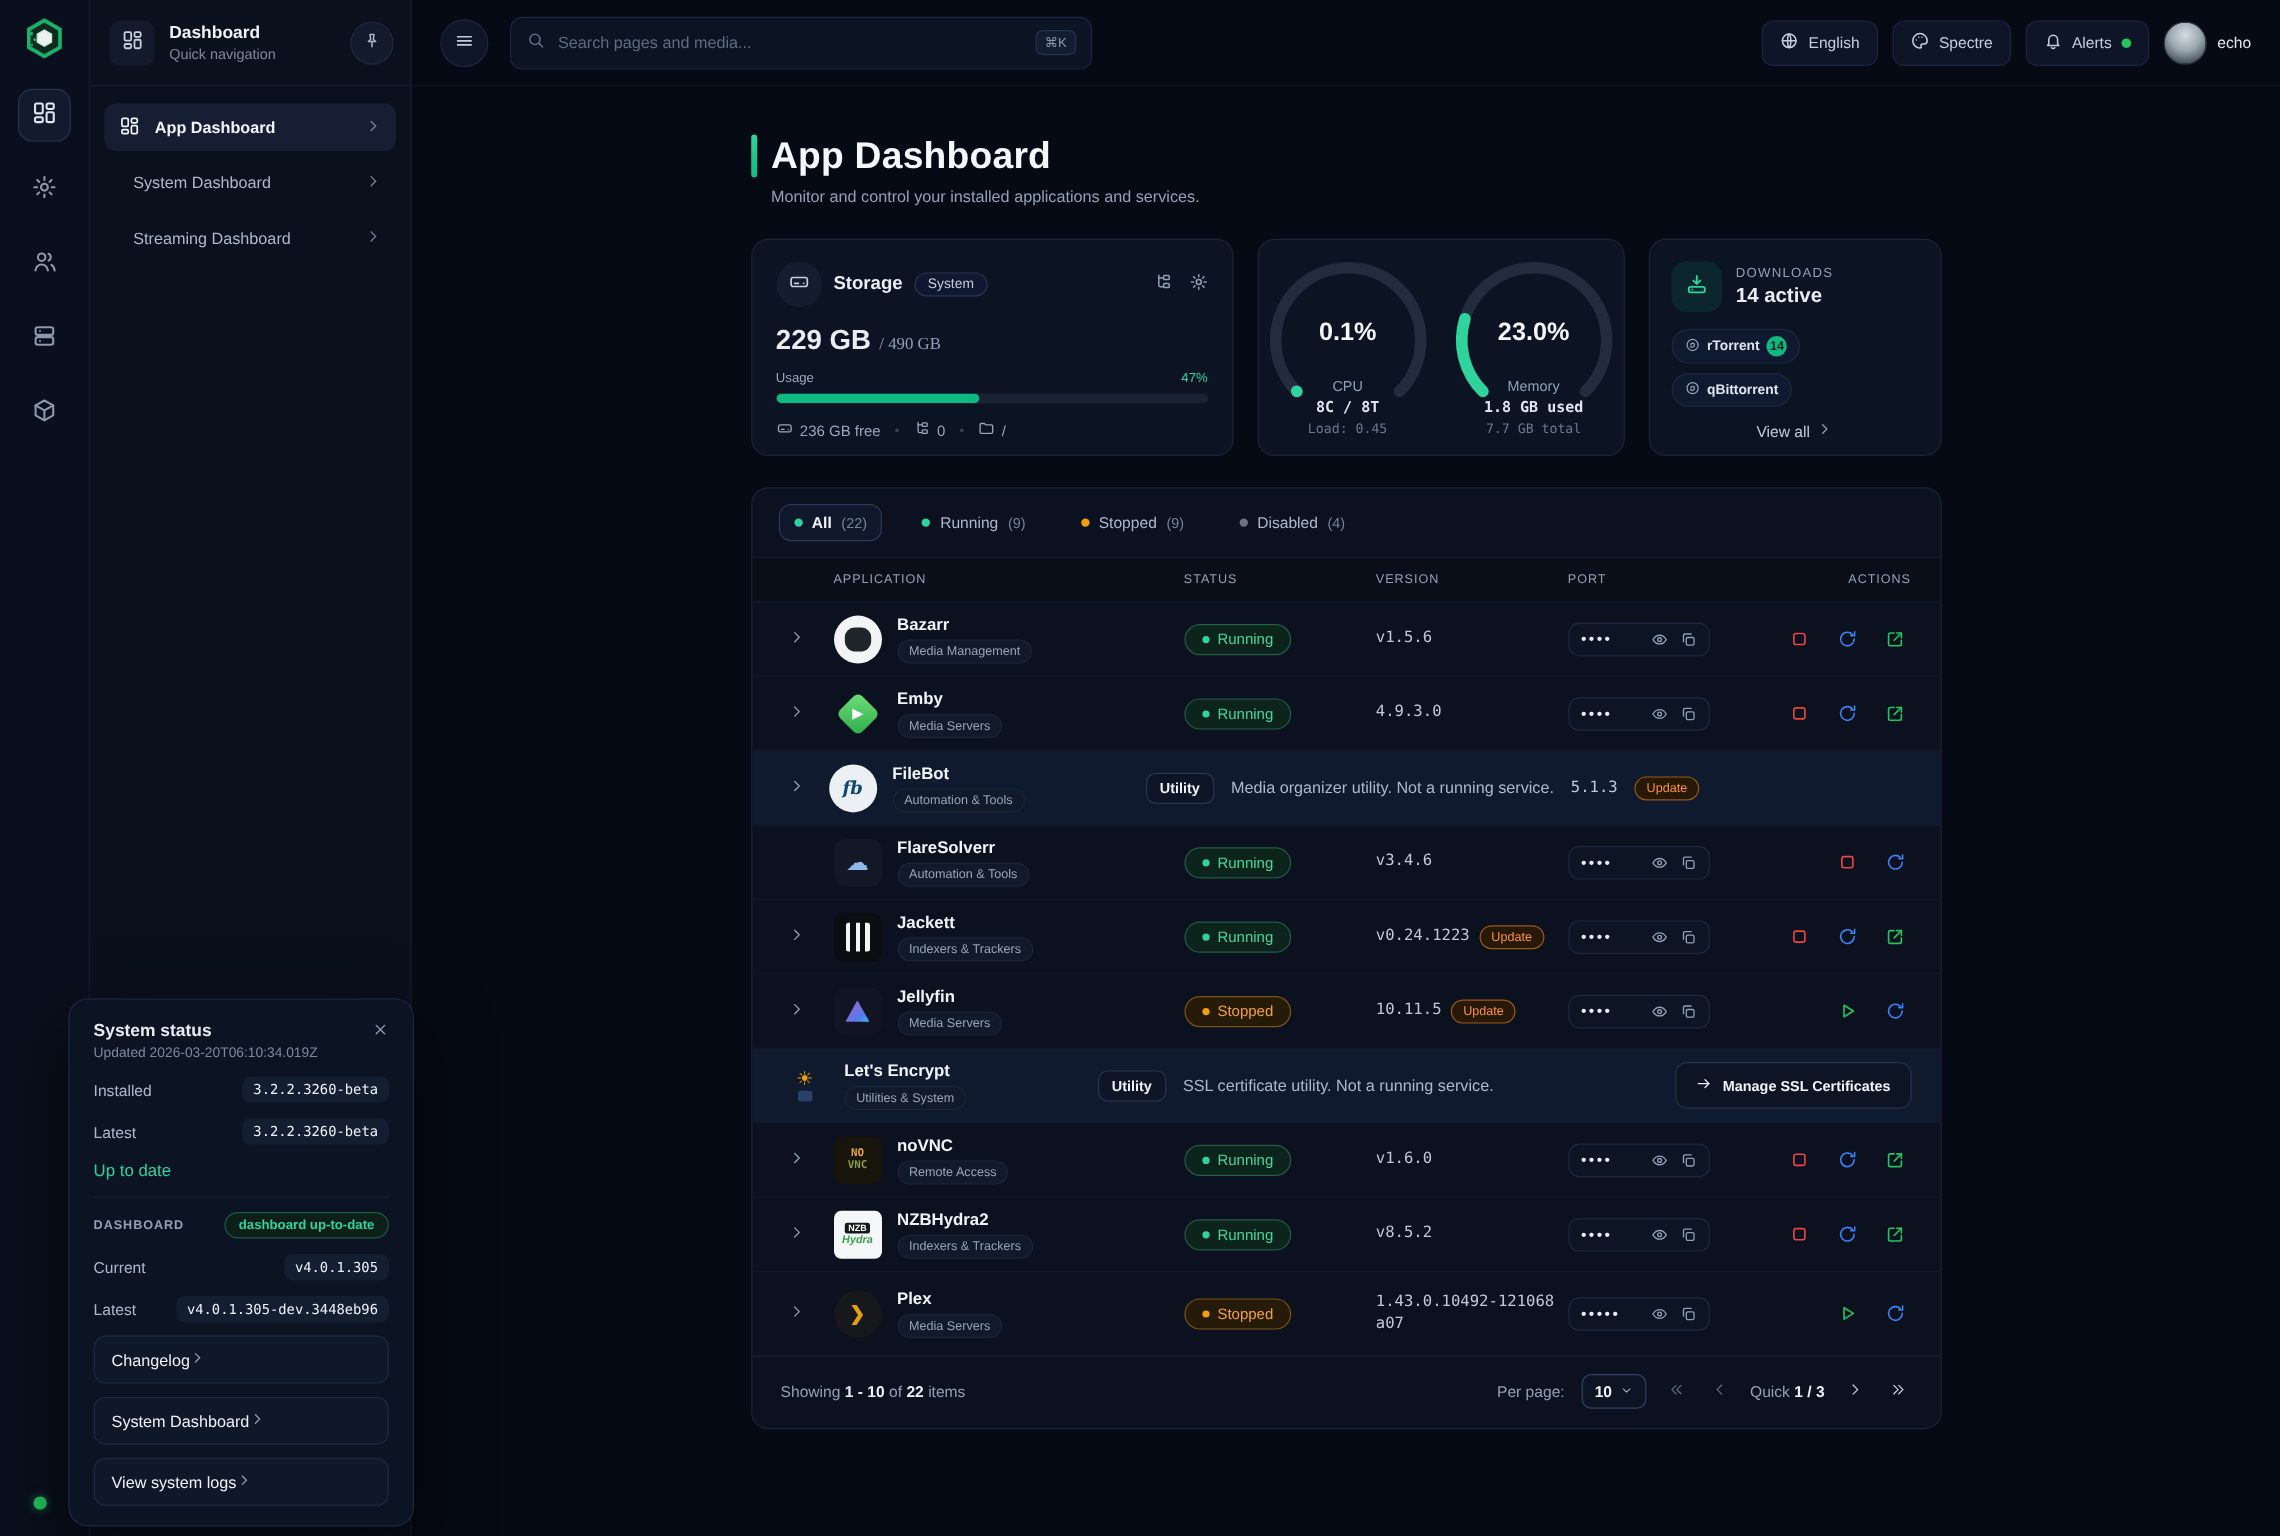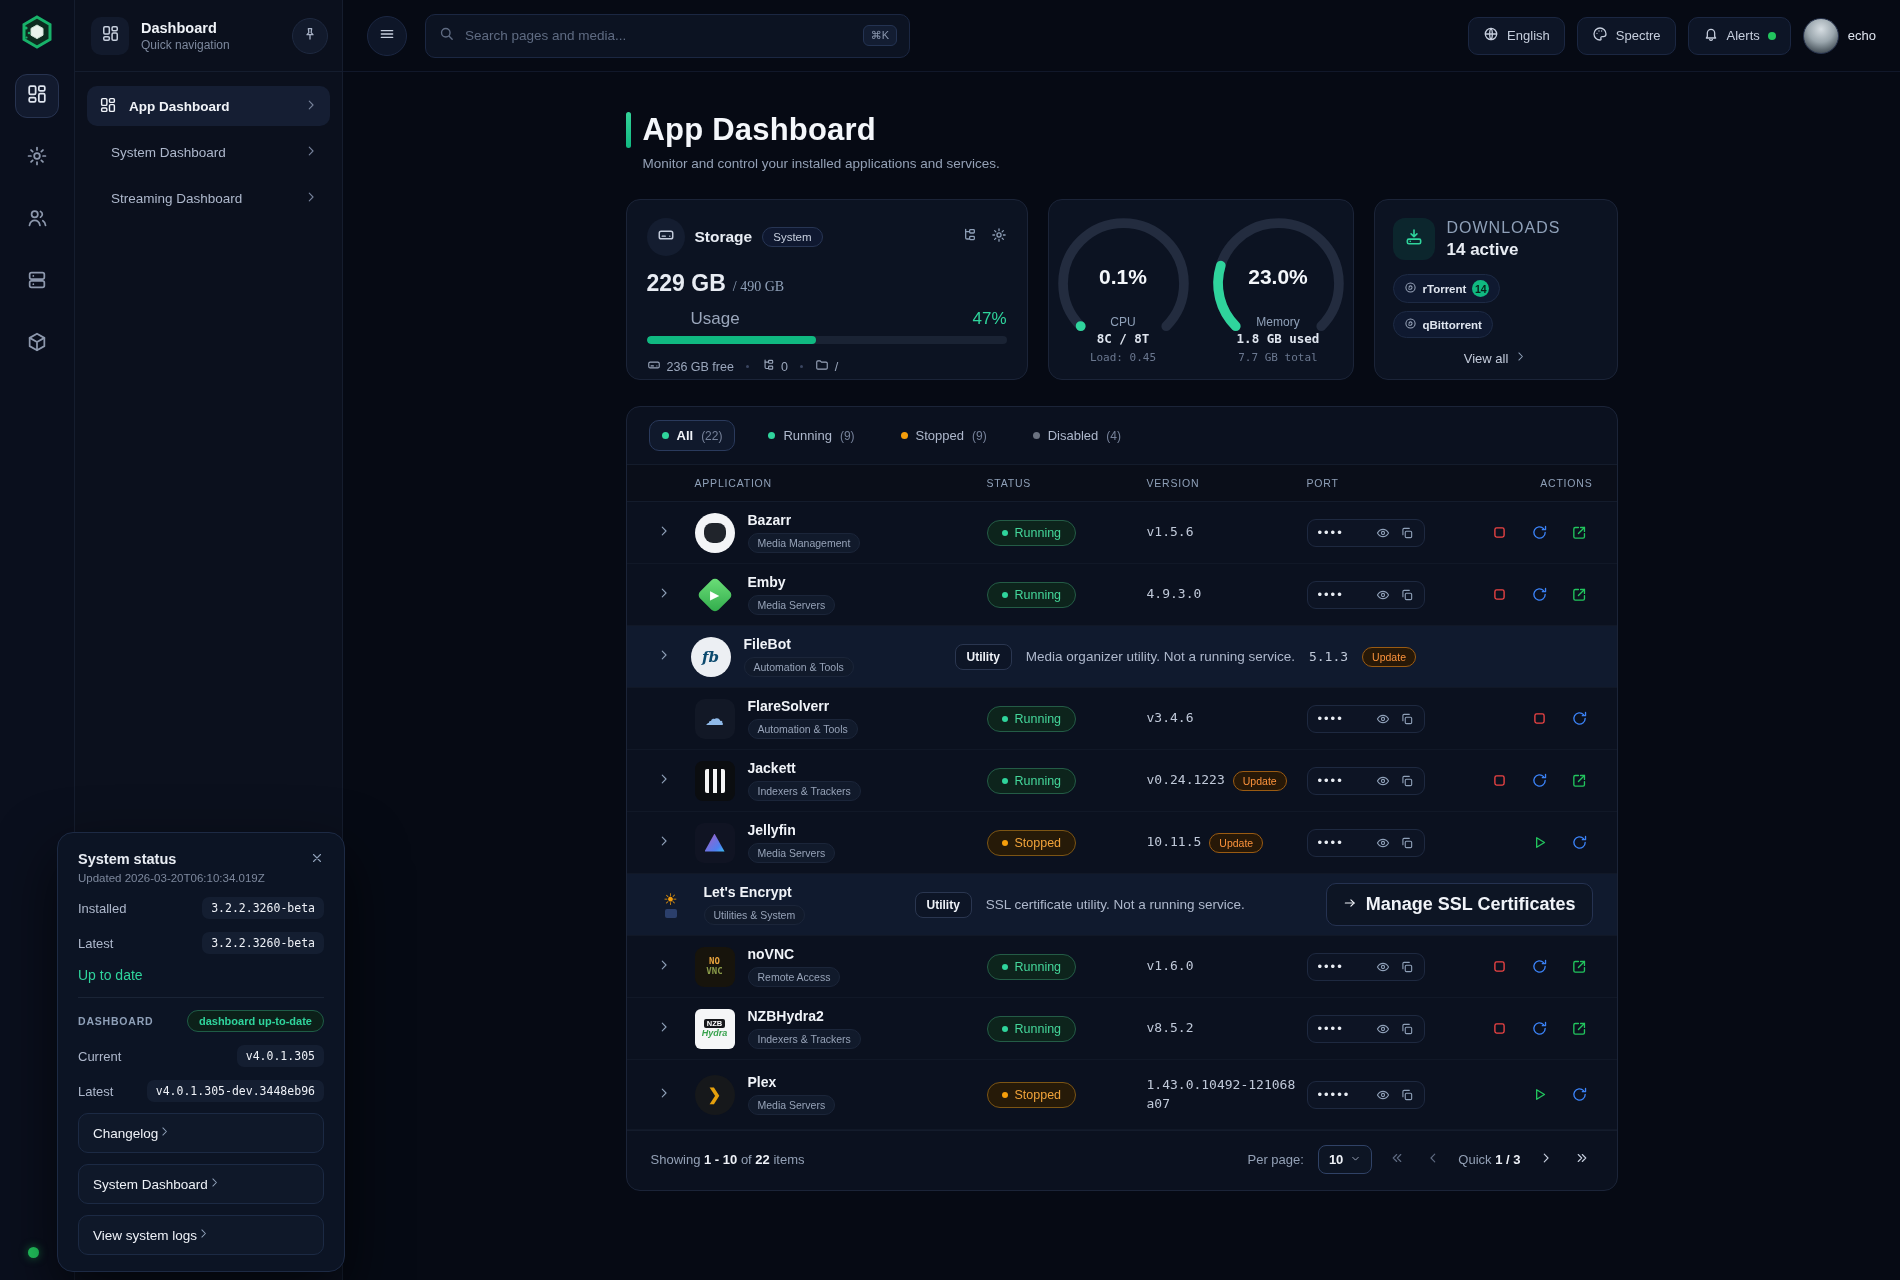--- a/index.html
+++ b/index.html
@@ -66,42 +66,42 @@
   .st-head { display:flex; align-items:center; gap:10px; }
   .st-icon { width:38px; height:38px; border-radius:50%; background:#141d30; color:#c6cedd; display:flex; align-items:center; justify-content:center; }
   .st-icon svg { width:18px; height:18px; }
   .st-title { font-size:15.5px; font-weight:bold; }
   .st-badge { font-size:11.5px; color:#c6cedd; border:1px solid #273554; background:#0f1830; padding:3px 10px; border-radius:999px; }
   .st-actions { margin-left:auto; display:flex; gap:14px; color:#8fa0b8; }
   .st-actions svg { width:16px; height:16px; cursor:pointer; }
   .st-size { margin-top:14px; display:flex; align-items:baseline; gap:7px; }
   .st-used { font-size:23px; font-weight:bold; }
   .st-total { font-size:14px; color:#8fa0b8;font-family:Liberation Serif, serif; }
-  .st-usage-row { margin-top:12px; display:flex; justify-content:space-between; font-size:17px; color:#9aa6bb;margin-left:44px; }
+  .st-usage-row { margin-top:12px; display:flex; justify-content:space-between; font-size:11px; color:#9aa6bb; }
   .st-pct { color:#2fd49c; }
   .st-track { margin-top:7px; height:8px; border-radius:99px; background:#1a2334; overflow:hidden; }
   .st-fill { height:100%; border-radius:99px; background:#10b981; }
   .st-foot { margin-top:14px; display:flex; align-items:center; gap:8px; font-size:12.5px; color:#9aa6bb; }
   .st-foot svg { width:14px; height:14px; }
   .foot-item { display:flex; align-items:center; gap:6px; }
   .sep-dot { width:3px; height:3px; border-radius:50%; background:#3a4560; margin:0 4px; }
 
   .gauge-wrap { position:relative; width:145px; height:158px; }
   .gauge-wrap svg.gauge { width:145px; height:145px; }
   .gauge .track { fill:none; stroke:#232c3f; stroke-width:8; stroke-linecap:round; }
   .gauge .prog { fill:none; stroke:#2fd49c; stroke-width:8; stroke-linecap:round; }
   .gauge-val { position:absolute; top:54px; left:0; width:145px; text-align:center; font-size:21px; font-weight:bold; color:#f4f7fb; }
   .gauge-label { position:absolute; top:104px; left:0; width:145px; text-align:center; font-size:12px; color:#8fa0b8; }
   .gauge-l1 { position:absolute; top:120px; left:0; width:145px; text-align:center; font-size:12.5px; font-weight:bold; font-family:"DejaVu Sans Mono",monospace; color:#dfe5ef; }
   .gauge-l2 { position:absolute; top:140px; left:0; width:145px; text-align:center; font-size:11px; font-family:"DejaVu Sans Mono",monospace; color:#6b7890; }
 
   .dl-head { display:flex; align-items:center; gap:12px; }
   .dl-icon { width:42px; height:42px; border-radius:12px; background:rgba(16,185,129,.12); color:#2fd49c; display:flex; align-items:center; justify-content:center; }
   .dl-icon svg { width:20px; height:20px; }
-  .dl-label { font-size:16px; letter-spacing:1px; color:#8fa0b8; }
+  .dl-label { font-size:11px; letter-spacing:1px; color:#8fa0b8; }
   .dl-active { font-size:17px; font-weight:bold; margin-top:3px; }
   .dl-chips { display:flex; gap:8px; margin-top:14px; flex-wrap:wrap; }
   .chip { display:flex; align-items:center; gap:6px; background:#0f1930; border:1px solid #1d2a44; border-radius:999px; padding:5px 10px; font-size:11.5px; font-weight:bold; color:#dfe5ef; cursor:pointer; }
   .chip svg { width:13px; height:13px; color:#9aa6bb; }
   .chip-count { background:#10b981; color:#07221a; font-size:10.5px; font-weight:bold; border-radius:50%; width:17px; height:17px; display:flex; align-items:center; justify-content:center; }
   .dl-divider { height:1px; background:#1a2436; margin-top:auto; }
   .dl-viewall { display:flex; align-items:center; justify-content:center; gap:6px; padding:12px 0 2px; font-size:13px; color:#c3cbdb; cursor:pointer; }
   .dl-viewall svg { width:13px; height:13px; color:#8fa0b8; }
 
   .tabsbar { display:inline-flex; gap:4px; background:#0b111f; border:1px solid #1b2740; border-radius:12px; padding:5px; margin-bottom:20px; }
@@ -143,21 +143,21 @@
   .picon svg { width:14px; height:14px; }
   .actcell { display:flex; justify-content:flex-end; gap:14px; }
   .act { width:26px; height:26px; background:transparent; border:none; cursor:pointer; display:flex; align-items:center; justify-content:center; }
   .act svg { width:17px; height:17px; }
   .act.red { color:#ef4444; } .act.blue { color:#3b82f6; } .act.green { color:#22c55e; }
 
   .trow.utility { display:flex; background:#101a2e; gap:14px; }
   .util-badge { font-size:12px; font-weight:bold; color:#eef1f7; background:#0d1526; border:1px solid #2a3650; border-radius:8px; padding:5px 11px; white-space:nowrap; }
   .util-desc { font-size:13.5px; color:#aeb8cc; }
   .util-ver { font-family:"DejaVu Sans Mono",monospace; font-size:13px; color:#c0c9d9; }
-  .manage-btn { margin-left:auto; display:flex; align-items:center; gap:9px; background:#0d1524; border:1px solid #253251; border-radius:10px; padding:10px 16px; color:#f0f3f8; font-size:18px; font-weight:bold; cursor:pointer; }
+  .manage-btn { margin-left:auto; display:flex; align-items:center; gap:9px; background:#0d1524; border:1px solid #253251; border-radius:10px; padding:10px 16px; color:#f0f3f8; font-size:12px; font-weight:bold; cursor:pointer; }
   .manage-btn svg { width:14px; height:14px; }
 
   .tfoot { display:flex; align-items:center; border-top:1px solid #141c2c; padding:14px 24px 16px; font-size:13px; color:#93a0b5; }
   .tfoot b { color:#eef1f7; }
   .tfoot-right { margin-left:auto; display:flex; align-items:center; gap:14px; }
   .pp-select { display:flex; align-items:center; gap:7px; background:#0d1524; border:1px solid #304266; border-radius:8px; padding:6px 10px; color:#eef1f7; font-size:13px; font-weight:bold; cursor:pointer; }
   .pp-select svg { width:11px; height:11px; color:#aab4c8; }
   .pg-btn { background:none; border:none; color:#5f6b82; cursor:pointer; display:flex; padding:4px; }
   .pg-btn.on { color:#c6cedd; }
   .pg-btn svg { width:14px; height:14px; }

